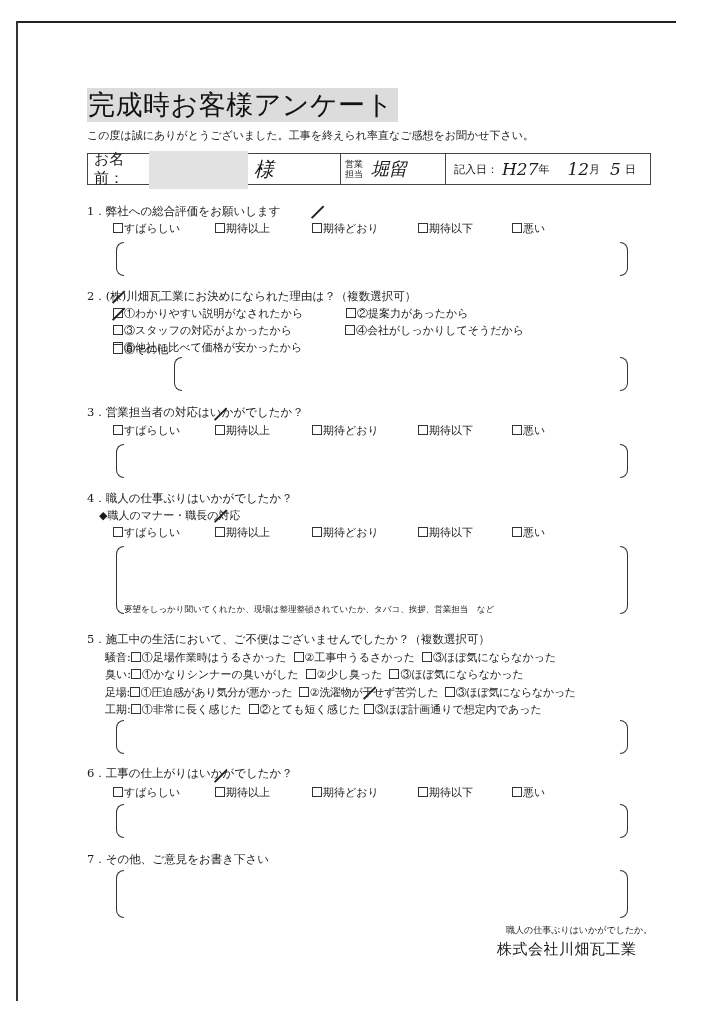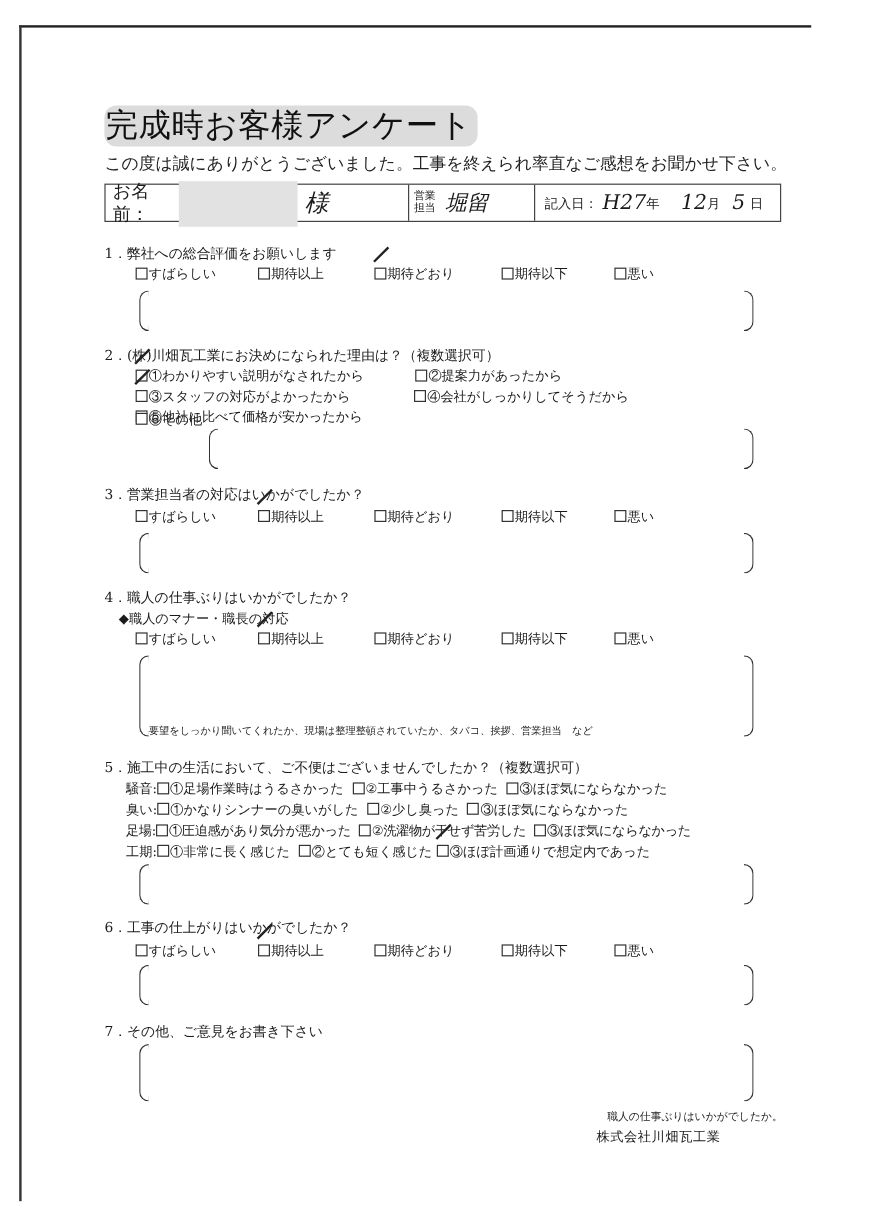--- a/index.html
+++ b/index.html
@@ -8,23 +8,22 @@
     font-family: "DejaVu Serif", "Liberation Serif", serif; color: #1a1a1a;
   }
   .abs { position: absolute; }
   .frame-top { left: 16px; top: 21px; width: 660px; height: 2px; background: #222; }
   .frame-left { left: 16px; top: 21px; width: 1.5px; height: 980px; background: #333; }
 
   .title {
     left: 87px; top: 88px; font-size: 27px; letter-spacing: 0.5px; color: #111;
     background: #dcdcdc; padding: 0 4px 0 1px; line-height: 34px;
     font-family: "DejaVu Serif", serif;
-    border-radius: 10px;
   }
-  .subtitle { left: 87px; top: 128px; font-size: 14px; color: #222; font-family: "DejaVu Sans", sans-serif; }
+  .subtitle { left: 87px; top: 128px; font-size: 11px; color: #222; font-family: "DejaVu Sans", sans-serif; }
 
   .info-table {
     left: 87px; top: 153px; width: 564px; height: 32px; border: 1px solid #444;
     display: flex; box-sizing: border-box;
   }
   .info-table > div { border-right: 1px solid #444; box-sizing: border-box; position: relative; display: flex; align-items: center; }
   .info-table > div:last-child { border-right: none; }
   .cell-name-label { width: 61px; font-size: 15px; padding-left: 6px; font-family: "DejaVu Sans", sans-serif; border-right: none !important; }
   .cell-name-value { width: 99px; background: #e2e2e2; margin-top: -3px; height: 38px; border-right: none !important; }
   .cell-sama { width: 93px; font-size: 20px; padding-left: 6px; font-family: "DejaVu Serif", serif; font-style: italic; }
@@ -45,21 +44,21 @@
     content: ""; position: absolute; left: -1px; top: -7px; width: 17px; height: 1.5px;
     background: #222; transform: rotate(-45deg); transform-origin: left bottom;
   }
   .bracket-l, .bracket-r {
     position: absolute; width: 8px; border: 1.3px solid #333; box-sizing: border-box;
   }
   .bracket-l { border-right: none; border-radius: 8px 0 0 8px; }
   .bracket-r { border-left: none; border-radius: 0 8px 8px 0; }
   .hint { font-size: 8.5px; left: 124px; top: 604px; font-family: "DejaVu Sans", sans-serif; color: #222; }
   .thanks { left: 506px; top: 924px; font-size: 9px; font-family: "DejaVu Sans", sans-serif; }
-  .company { left: 497px; top: 940px; font-size: 11px; letter-spacing: 0.5px; font-family: "DejaVu Sans", sans-serif; }
+  .company { left: 497px; top: 940px; font-size: 15px; letter-spacing: 0.5px; font-family: "DejaVu Sans", sans-serif; }
 </style>
 </head>
 <body>
 
 <div class="abs frame-top"></div>
 <div class="abs frame-left"></div>
 
 <div class="abs title">完成時お客様アンケート</div>
 <div class="abs subtitle">この度は誠にありがとうございました。工事を終えられ率直なご感想をお聞かせ下さい。</div>
 

